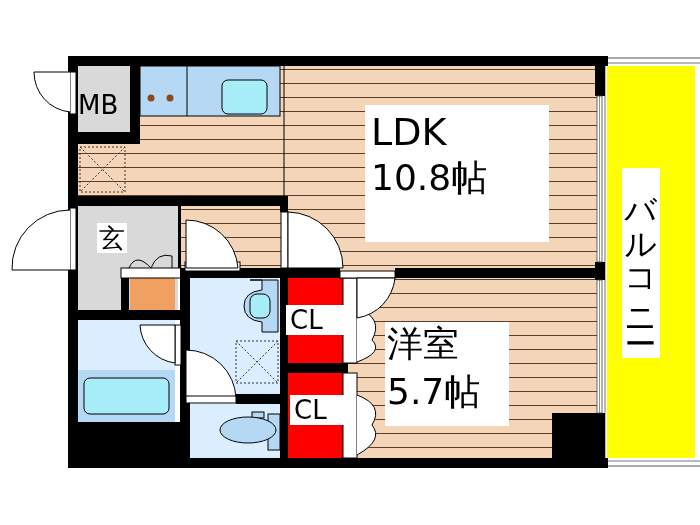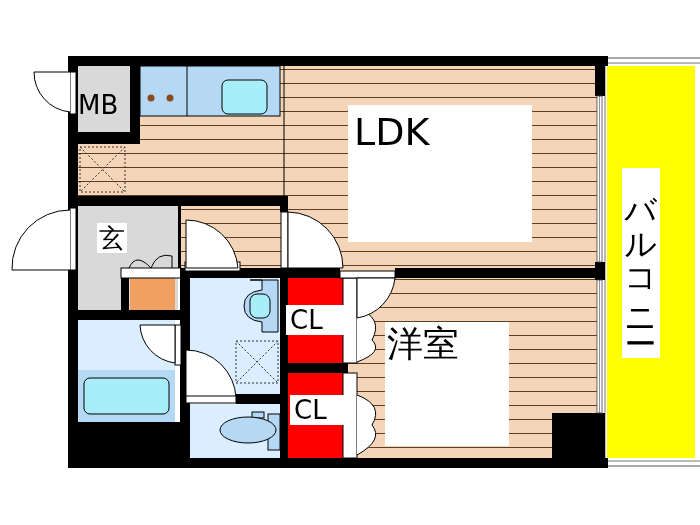--- a/index.html
+++ b/index.html
@@ -139,26 +139,28 @@
 
   <rect x="340" y="271" width="55" height="7" fill="#fff" stroke="#000" stroke-width="1"></rect>
   <path d="M357 278 L395 278 A45 45 0 0 1 357 318 Z" fill="#fff" stroke="#000" stroke-width="1"></path>
 
   <rect x="395" y="268" width="205" height="10" fill="#000"></rect>
   <rect x="288" y="268" width="52" height="10" fill="#000"></rect>
 </svg>
 
 <div class="lbl" style="left:78px;top:92px;font-size:26px;background:transparent;">MB</div>
 
-<div class="lbl" style="left:348px;top:105px;width:150px;height:103px;padding:17px;">
+<div class="lbl" style="left:365px;top:105px;width:150px;height:103px;padding:17px;">
   <div style="position:absolute;left:6px;top:8px;font-size:38px;">LDK</div>
+  <div style="position:absolute;left:6px;top:55px;font-size:36px;">10.8帖</div>
 </div>
 
-<div class="lbl" style="left:385px;top:322px;width:124px;height:124px;">
+<div class="lbl" style="left:385px;top:322px;width:124px;height:104px;">
   <div style="position:absolute;left:2px;top:4px;font-size:36px;">洋室</div>
+  <div style="position:absolute;left:2px;top:52px;font-size:36px;">5.7帖</div>
 </div>
 
 <div class="lbl" style="left:97px;top:223px;font-size:26px;padding:2px;">玄</div>
 
 <div class="lbl" style="left:286px;top:305px;font-size:26px;padding:2px 4px;width:50px;">CL</div>
 <div class="lbl" style="left:290px;top:395px;font-size:26px;padding:2px 4px;width:50px;">CL</div>
 
 <div class="lbl" style="left:622px;top:168px;width:38px;height:190px;">
   <div style="writing-mode:vertical-rl;font-size:32px;line-height:38px;position:absolute;left:0;top:6px;letter-spacing:2px;">バルコニー</div>
 </div>

